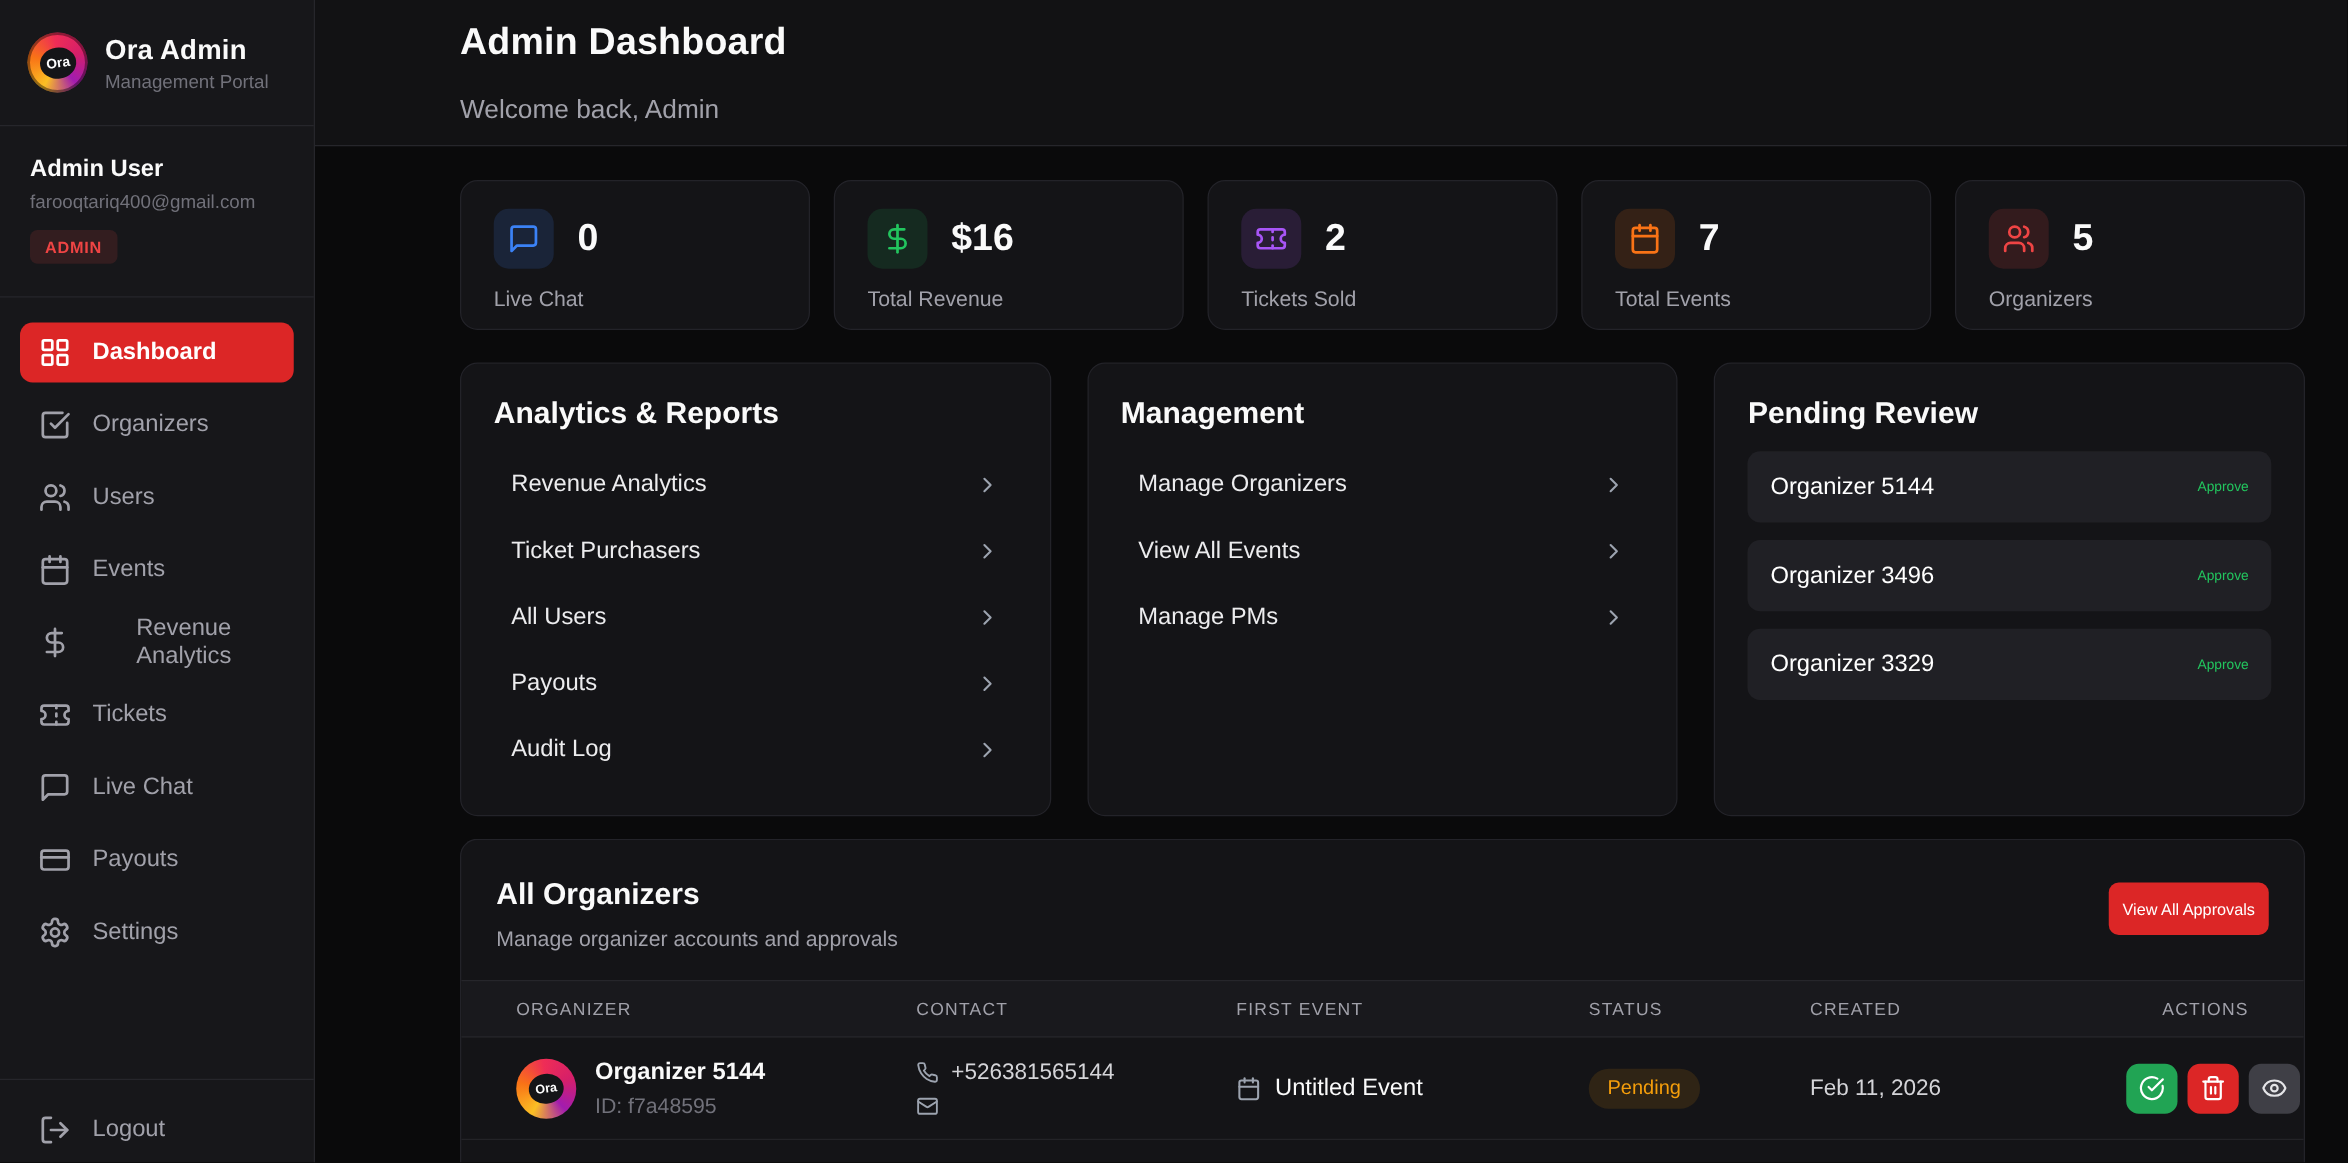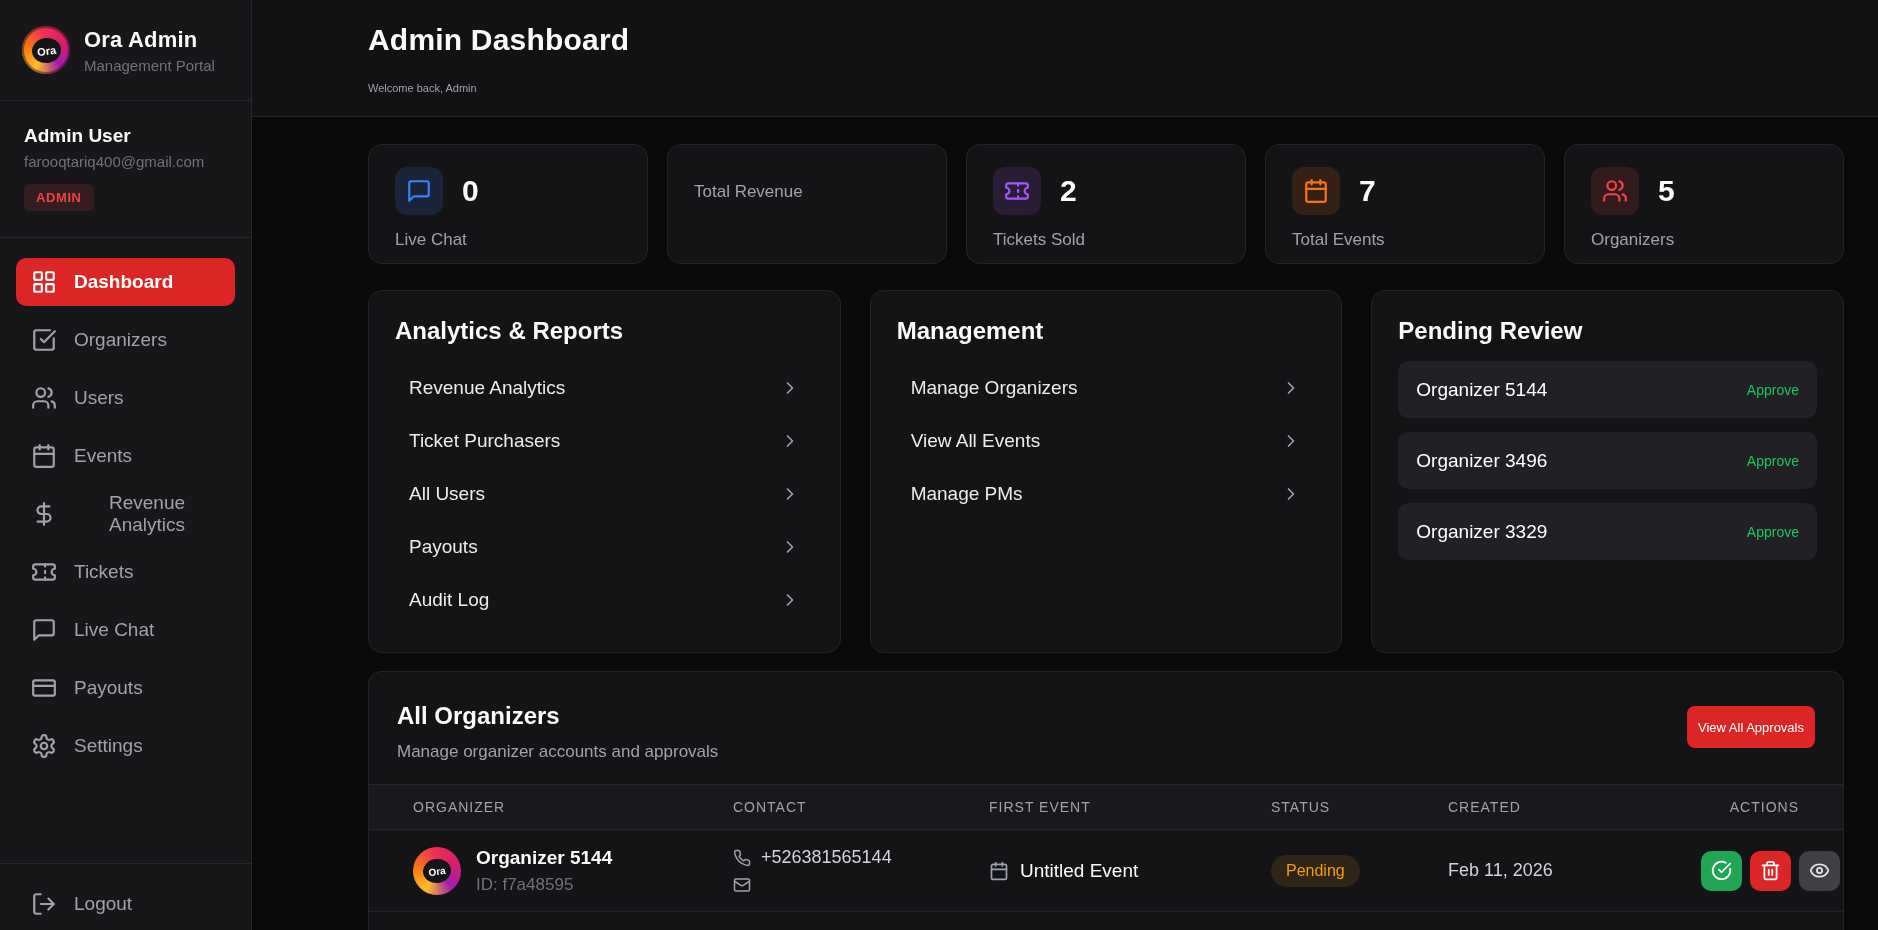--- a/index.html
+++ b/index.html
@@ -40,21 +40,21 @@
     color:var(--muted);font-size:19px;cursor:pointer;}
   .nav-item .icon{width:26px;height:26px;}
   .nav-item.active{background:var(--accent-red);color:#fff;font-weight:600;}
   .sidebar-footer{border-top:1px solid var(--line);padding:16px 16px 2px;}
 
   
   .main{flex:1;display:flex;flex-direction:column;min-width:0;}
   .page-header{height:117px;background:var(--headerbg);border-bottom:1px solid var(--line);
     padding:0 34px 0 116px;display:flex;flex-direction:column;justify-content:center;flex:none;}
   .page-title{font-size:30px;font-weight:700;letter-spacing:.2px;}
-  .page-subtitle{font-size:11px;color:var(--muted);margin-top:25px;}
+  .page-subtitle{font-size:21px;color:var(--muted);margin-top:25px;}
 
   .content{flex:1;padding:27px 34px 0 116px;overflow:hidden;}
 
   
   .stats-row{display:grid;grid-template-columns:repeat(5,1fr);gap:19px;}
   .stat-card{background:var(--card);border:1px solid var(--card-border);border-radius:14px;height:120px;padding:22px 26px;}
   .stat-top{display:flex;align-items:center;gap:19px;}
   .stat-icon{width:48px;height:48px;border-radius:12px;}
   .stat-icon .icon{width:26px;height:26px;}
   .stat-icon{display:flex;align-items:center;justify-content:center;}
@@ -70,21 +70,21 @@
   .panels-row{display:grid;grid-template-columns:repeat(3,1fr);gap:29px;margin-top:26px;height:351px;}
   .panel{background:var(--card);border:1px solid var(--card-border);border-radius:14px;padding:26px 26px;}
   .panel-title{font-size:24px;font-weight:700;margin-bottom:16px;}
   .panel-link{height:53px;display:flex;align-items:center;justify-content:space-between;
     padding:0 14px;border-radius:8px;font-size:19px;color:#ececee;cursor:pointer;}
   .panel-link .icon{width:20px;height:20px;color:#9ca3af;}
 
   .pending-row{height:57px;background:#202025;border-radius:10px;display:flex;align-items:center;
     justify-content:space-between;padding:0 18px;margin-bottom:14px;}
   .pending-name{font-size:19px;color:#fff;}
-  .approve-link{font-size:14px;color:var(--green);cursor:pointer;background:none;border:none;font-family:inherit;margin-left:40px;}
+  .approve-link{font-size:11px;color:var(--green);cursor:pointer;background:none;border:none;font-family:inherit;margin-left:40px;}
 
   
   .organizers-card{margin-top:30px;background:var(--card);border:1px solid var(--card-border);
     border-radius:14px 14px 0 0;border-bottom:none;height:275px;overflow:hidden;}
   .organizers-head{display:flex;align-items:flex-start;justify-content:space-between;padding:30px 28px 22px;}
   .section-title{font-size:24px;font-weight:700;}
   .section-subtitle{font-size:17px;color:var(--muted);margin-top:12px;}
   .red-button{background:var(--accent-red);color:#fff;border:none;border-radius:8px;height:42px;
     padding:0 11px;font-size:13px;font-family:inherit;cursor:pointer;margin-top:4px;}
 
@@ -264,20 +264,31 @@
                 <svg viewBox="0 0 24 24">
                   <path d="M21 15a2 2 0 0 1-2 2H7l-4 4V5a2 2 0 0 1 2-2h14a2 2 0 0 1 2 2z"></path>
                 </svg>
               </span>
             </div>
           <div class="stat-value">0</div>
         </div>
         <div class="stat-label">Live Chat</div>
       </div>
       <div class="stat-card stat--green">
+        <div class="stat-top">
+          <div class="stat-icon">
+              <span class="icon">
+                <svg viewBox="0 0 24 24">
+                  <line x1="12" x2="12" y1="2" y2="22"></line>
+                  <path d="M17 5H9.5a3.5 3.5 0 0 0 0 7h5a3.5 3.5 0 0 1 0 7H6"></path>
+                </svg>
+              </span>
+            </div>
+          <div class="stat-value">$16</div>
+        </div>
         <div class="stat-label">Total Revenue</div>
       </div>
       <div class="stat-card stat--purple">
         <div class="stat-top">
           <div class="stat-icon">
               <span class="icon">
                 <svg viewBox="0 0 24 24">
                   <path d="M2 9a3 3 0 0 1 0 6v2a2 2 0 0 0 2 2h16a2 2 0 0 0 2-2v-2a3 3 0 0 1 0-6V7a2 2 0 0 0-2-2H4a2 2 0 0 0-2 2Z"></path>
                   <path d="M13 5v2"></path>
                   <path d="M13 17v2"></path>

